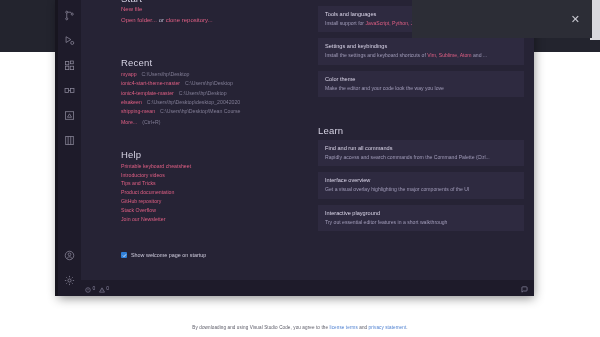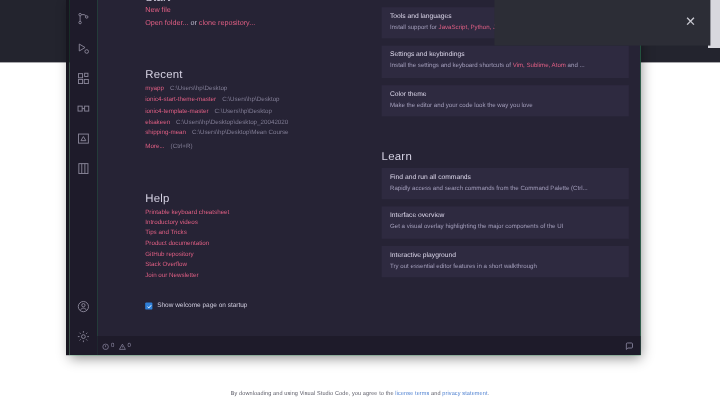--- a/index.html
+++ b/index.html
@@ -42,21 +42,21 @@
   }
   #closebar-right {
     position:absolute; right:0; top:0; width:10px; height:40px;
     background:#d8d8de; z-index:59;
   }
 
   
   #vscode {
     position:absolute;
     left:58px; top:0; width:476px; height:296px;
-    background:#22c55e;
+    background:#86efac;
     z-index:40;
     display:flex;
     box-shadow:0 2px 10px rgba(0,0,0,.45);
     overflow:hidden;
   }
   #vscode-shadow-left {
     position:absolute; left:55px; top:0; width:3px; height:296px;
     background:#17151f; z-index:41;
   }
 
@@ -110,21 +110,21 @@
   .recent-list { margin-top:3px; }
   .recent-list .ritem {
     font-size:5.2px; margin-bottom:3.1px; line-height:1.2;
     white-space:nowrap; cursor:pointer;
   }
   .recent-list .rname { color:#e05f84; }
   .recent-list .rpath { color:#817d95; margin-left:5px; }
   .recent-list .rmore { color:#e05f84; }
   .recent-list .rkey { color:#817d95; margin-left:5px; }
 
-  .sect-help { margin-top:35px; }
+  .sect-help { margin-top:24px; }
   .help-list { margin-top:3px; }
   .help-list .hitem {
     font-size:5.2px; color:#e05f84; margin-bottom:2.6px;
     line-height:1.2; cursor:pointer;
   }
 
   .sect-startup {
     position:absolute; left:0; bottom:22px;
     display:flex; align-items:center; gap:4px;
     cursor:pointer;

